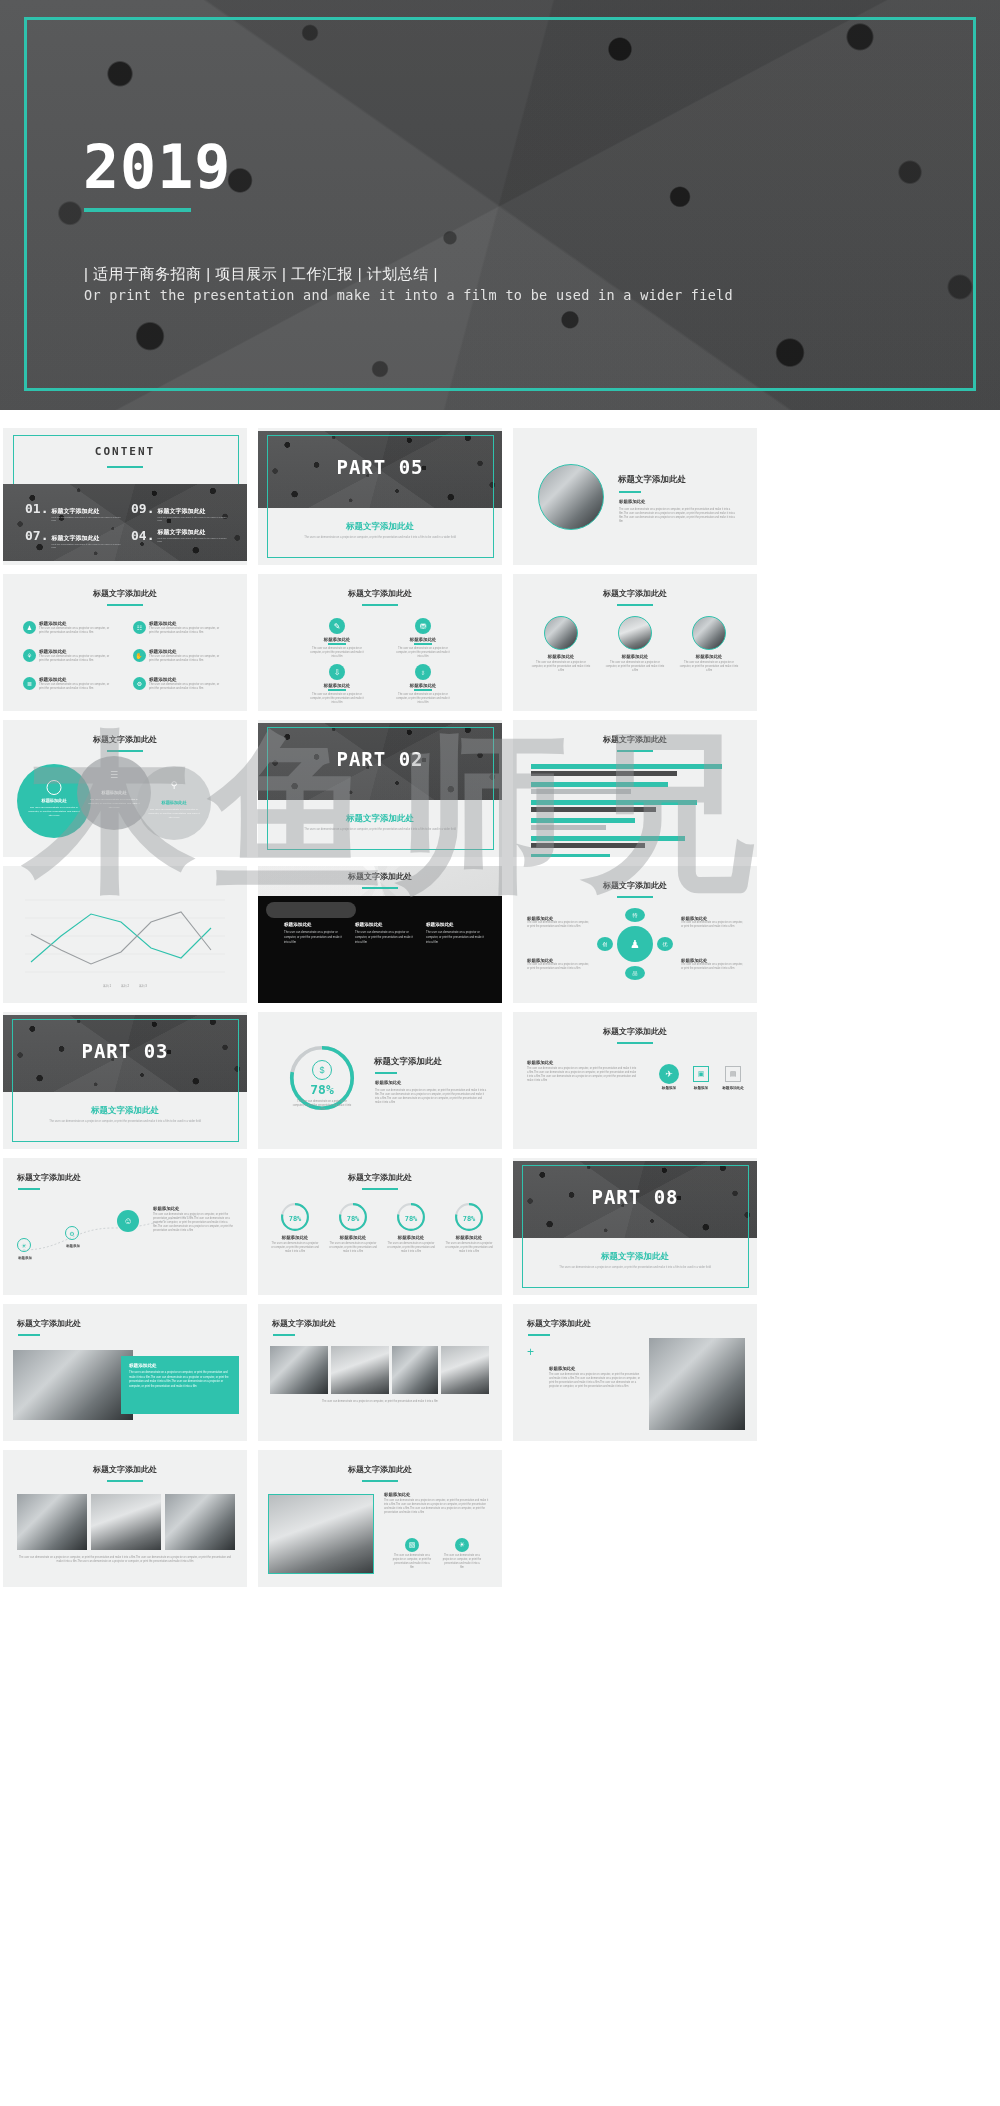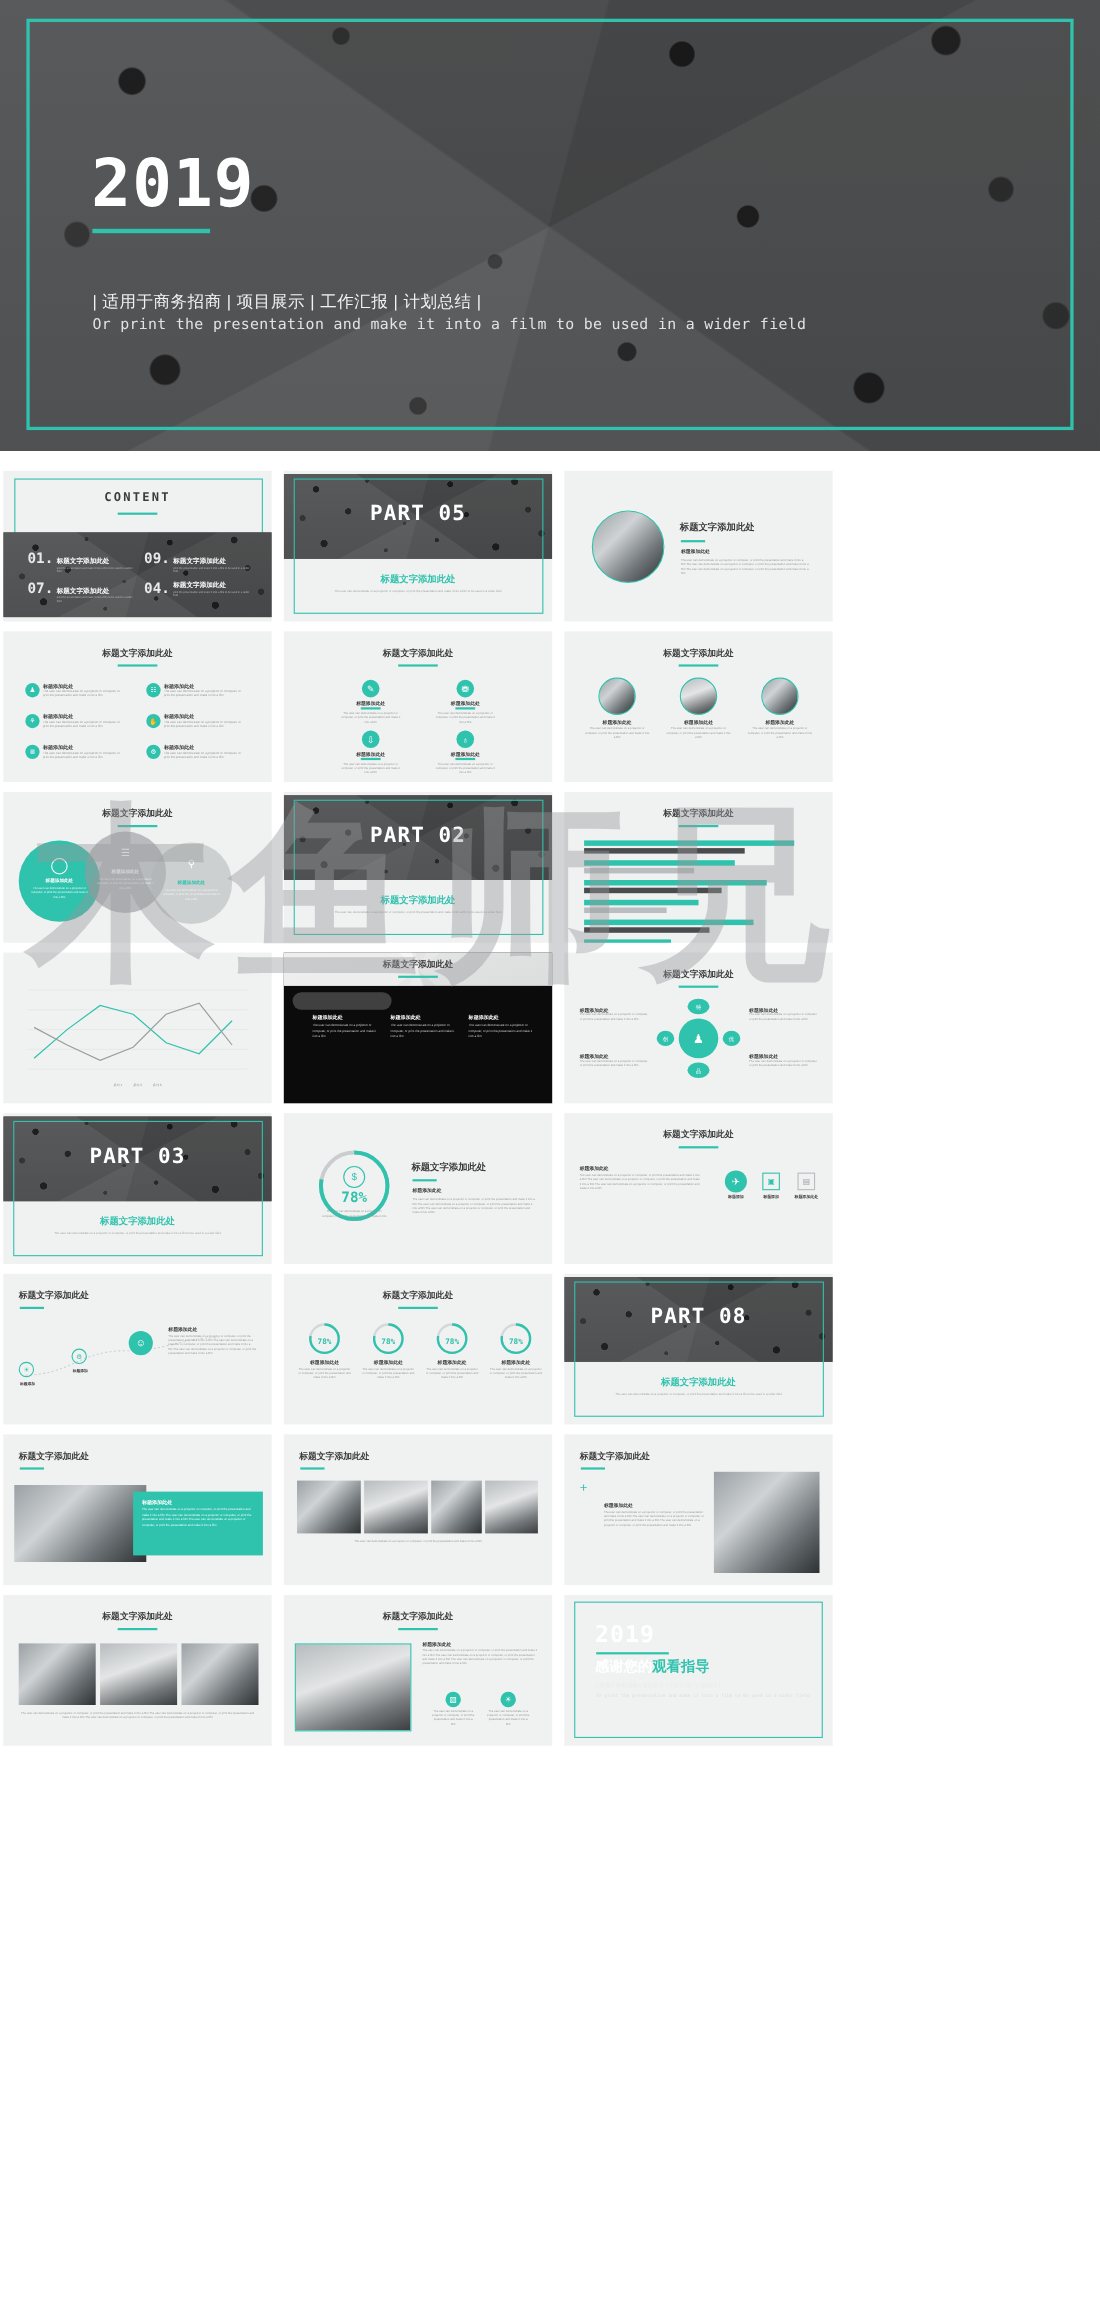--- a/index.html
+++ b/index.html
@@ -543,26 +543,16 @@
     <div style="position:absolute;left:134px;top:88px;width:40px;text-align:center;">
       <div class="circ" style="width:14px;height:14px;margin:0 auto;font-size:7px;">▧</div>
       <div class="tiny" style="margin-top:2px;">The user can demonstrate on a projector or computer, or print the presentation and make it into a film</div>
     </div>
     <div style="position:absolute;left:184px;top:88px;width:40px;text-align:center;">
       <div class="circ" style="width:14px;height:14px;margin:0 auto;font-size:7px;">☀</div>
       <div class="tiny" style="margin-top:2px;">The user can demonstrate on a projector or computer, or print the presentation and make it into a film</div>
     </div>
   </div>
 
-  <div class="slide dark-net">
-    <div style="position:absolute;left:9px;top:6px;right:9px;bottom:7px;border:1.6px solid #2fc2ad;"></div>
-    <div style="position:absolute;left:28px;top:26px;font-size:21px;font-weight:bold;color:#fff;letter-spacing:1px;font-family:'DejaVu Sans Mono',monospace;line-height:1;">2019</div>
-    <div style="position:absolute;left:29px;top:52px;width:66px;height:2px;background:#2fc2ad;"></div>
-    <div style="position:absolute;left:28px;top:56px;font-size:13px;font-weight:bold;color:#fff;white-space:nowrap;">
-      <span>感谢您的</span><span class="teal">观看指导</span>
-    </div>
-    <div style="position:absolute;left:29px;top:79px;font-size:5px;color:#eaeaea;white-space:nowrap;">| 适用于商务招商 | 项目展示 | 工作汇报 | 计划总结 |</div>
-    <div style="position:absolute;left:29px;top:89px;font-size:4.2px;color:#dcdcdc;white-space:nowrap;font-family:'DejaVu Sans Mono',monospace;">Or print the presentation and make it into a film to be used in a wider field</div>
-  </div>
 
 </div>
 
 <div id="watermark">木鱼师兄</div>
 
 </body></html>

